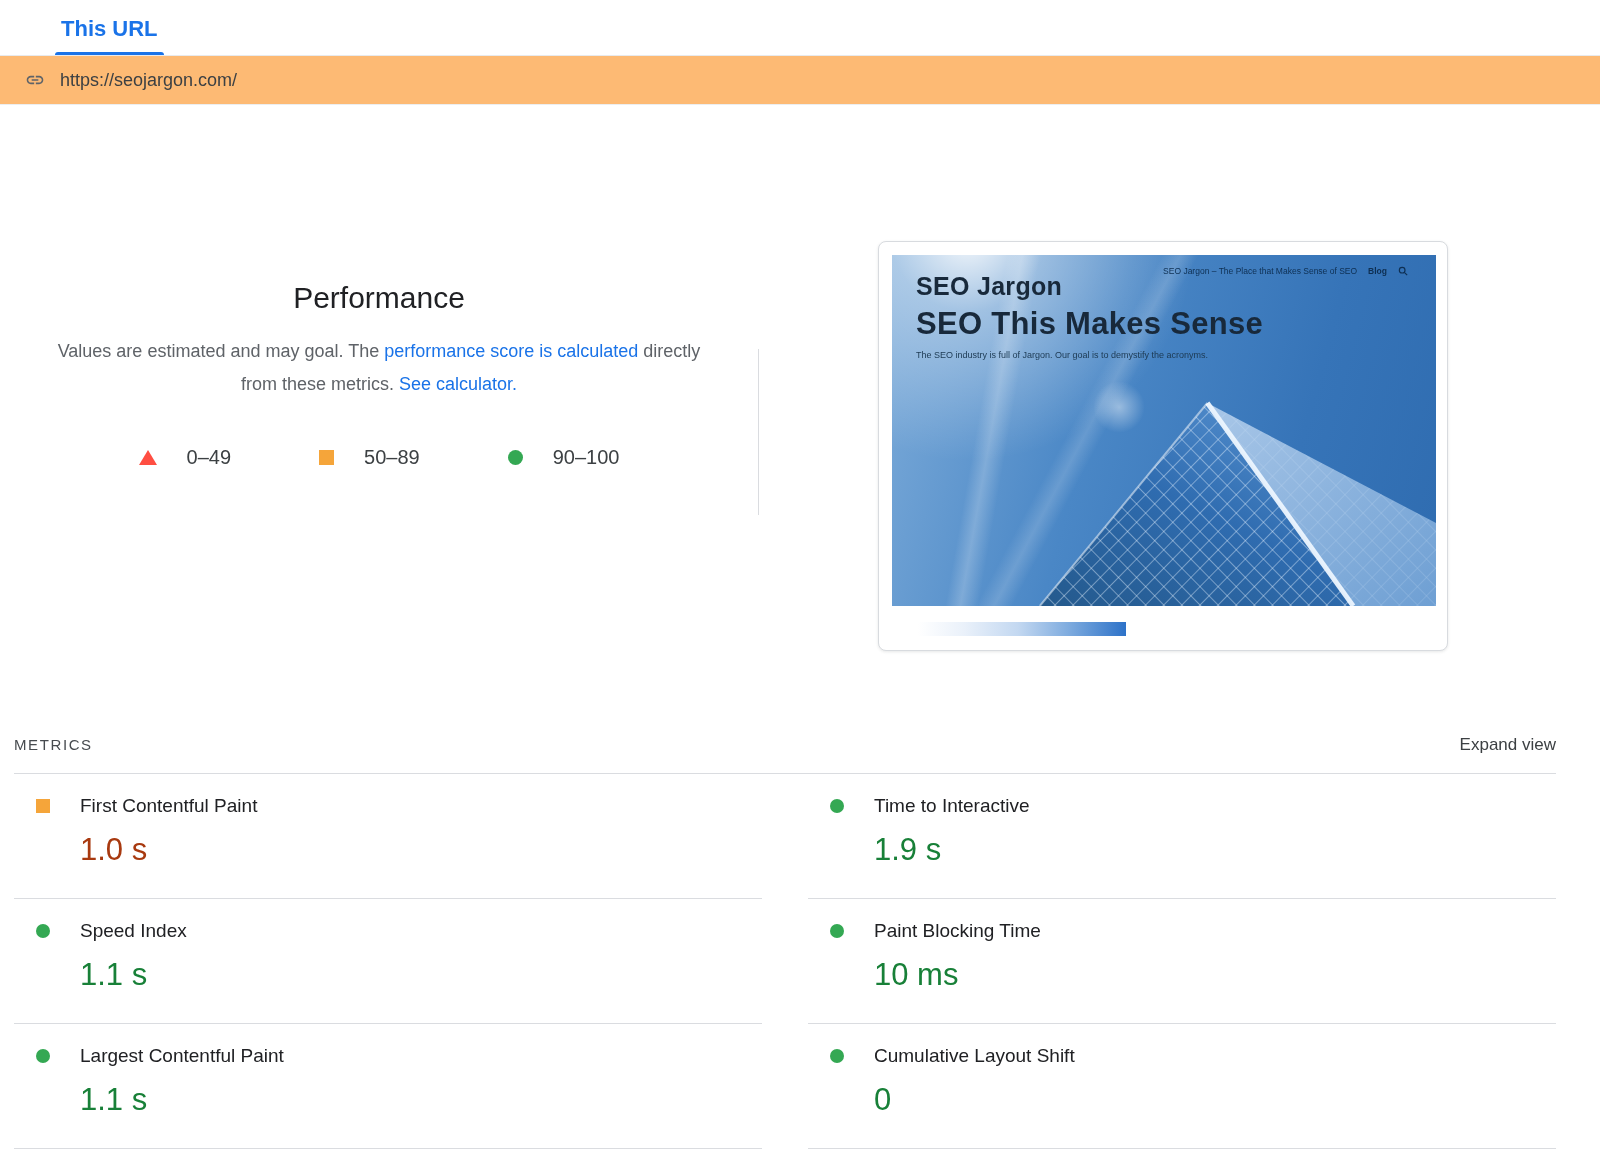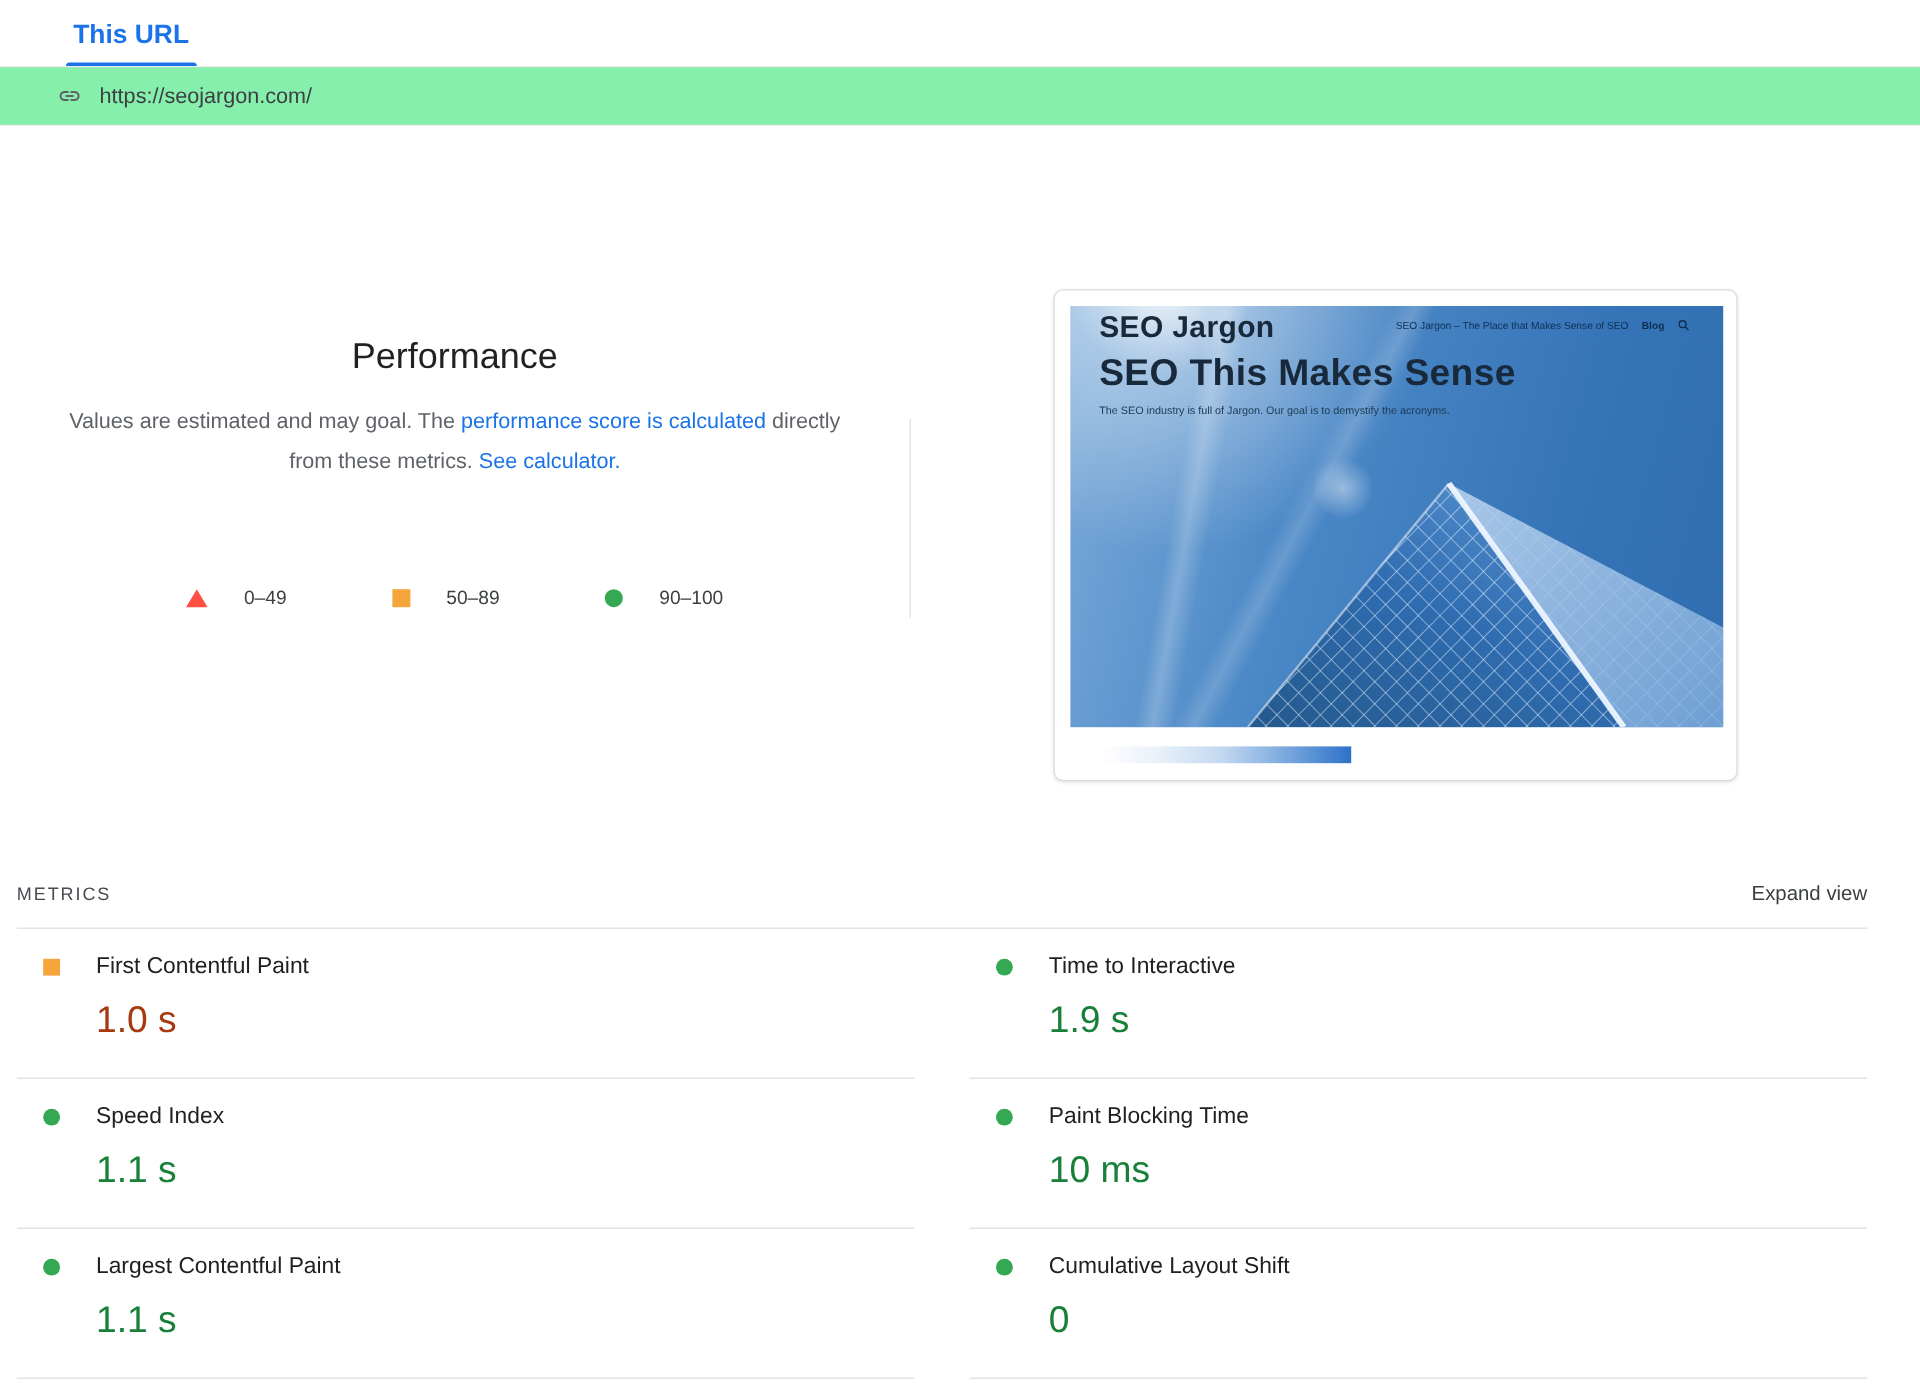--- a/index.html
+++ b/index.html
@@ -17,23 +17,23 @@
     padding:14px 6px 13px; font-size:22px; font-weight:700;
     color:#1a73e8; cursor:pointer;
   }
   .tab::after {
     content:""; position:absolute; left:0; right:0; bottom:0; height:3px;
     background:#1a73e8; border-radius:3px 3px 0 0;
   }
 
   
   .url-bar {
-    height:50px; background:#86efac;
+    height:50px; background:#fdba74;
     border-top:1px solid #e8eaed; border-bottom:1px solid #eceef0;
-    display:flex; align-items:center; gap:15px; padding-left:48px;
+    display:flex; align-items:center; gap:15px; padding-left:25px;
   }
   .url-bar .url-text { font-size:18px; color:#3c4043; }
 
   
   .summary { display:flex; align-items:flex-start; padding-top:136px; position:relative; }
   .summary-left { width:758px; text-align:center; }
   .divider-v { width:1px; background:#dadce0; height:166px; margin-top:108px; }
   .summary-right { padding-left:119px; }
 
   .gauge { position:relative; width:170px; height:170px; margin:12px auto 0; }
@@ -45,21 +45,21 @@
 
   .perf-title { margin:40px 0 0; font-size:30px; font-weight:400; color:#202124; }
 
   .perf-desc {
     max-width:672px; margin:20px auto 0; font-size:18px; line-height:1.85;
     color:#5f6368;
   }
   .perf-desc a { color:#1a73e8; text-decoration:none; cursor:pointer; }
 
   .legend { display:flex; justify-content:center; gap:88px; margin-top:44px; align-items:center; }
-  .legend-item { display:flex; align-items:center; gap:30px; font-size:16px; color:#3c4043;margin-top:44px; }
+  .legend-item { display:flex; align-items:center; gap:30px; font-size:20px; color:#3c4043; }
   .shape-triangle {
     width:0; height:0; display:inline-block;
     border-left:9px solid transparent; border-right:9px solid transparent;
     border-bottom:15px solid #ff4e42;
   }
   .shape-square { width:15px; height:15px; display:inline-block; background:#f5a53a; }
   .shape-circle { width:15px; height:15px; display:inline-block; background:#34a853; border-radius:50%; }
 
   
   .shot-card {
@@ -79,21 +79,21 @@
       linear-gradient(118deg, rgba(255,255,255,0) 37%, rgba(255,255,255,.16) 39.5%, rgba(255,255,255,0) 42%),
       linear-gradient(100deg, rgba(255,255,255,0) 19%, rgba(255,255,255,.22) 21.5%, rgba(255,255,255,0) 24.5%);
   }
   .shot::after {
     content:""; position:absolute; left:37%; top:36%; width:52px; height:52px; border-radius:50%;
     background:radial-gradient(circle, rgba(255,255,255,.45), rgba(255,255,255,0) 70%);
     pointer-events:none;
   }
   .building { position:absolute; inset:0; width:100%; height:100%; }
 
-  .shot-head { position:absolute; left:24px; top:4px; z-index:2; text-align:left; }
+  .shot-head { position:absolute; left:24px; top:17px; z-index:2; text-align:left; }
   .site-title   { font-size:25px; font-weight:700; color:#18293b; letter-spacing:.3px; }
   .site-headline{ font-size:31px; font-weight:700; color:#18293b; margin-top:5px; letter-spacing:.3px; }
   .site-tagline { font-size:9px; color:#1c3document9; color:#1c3952; margin-top:8px; }
 
   .shot-nav {
     position:absolute; top:11px; right:28px; z-index:2;
     display:flex; align-items:center; gap:11px;
     font-size:8.5px; color:#0e2f52;
   }
   .shot-nav .nav-blog { font-weight:700; }

